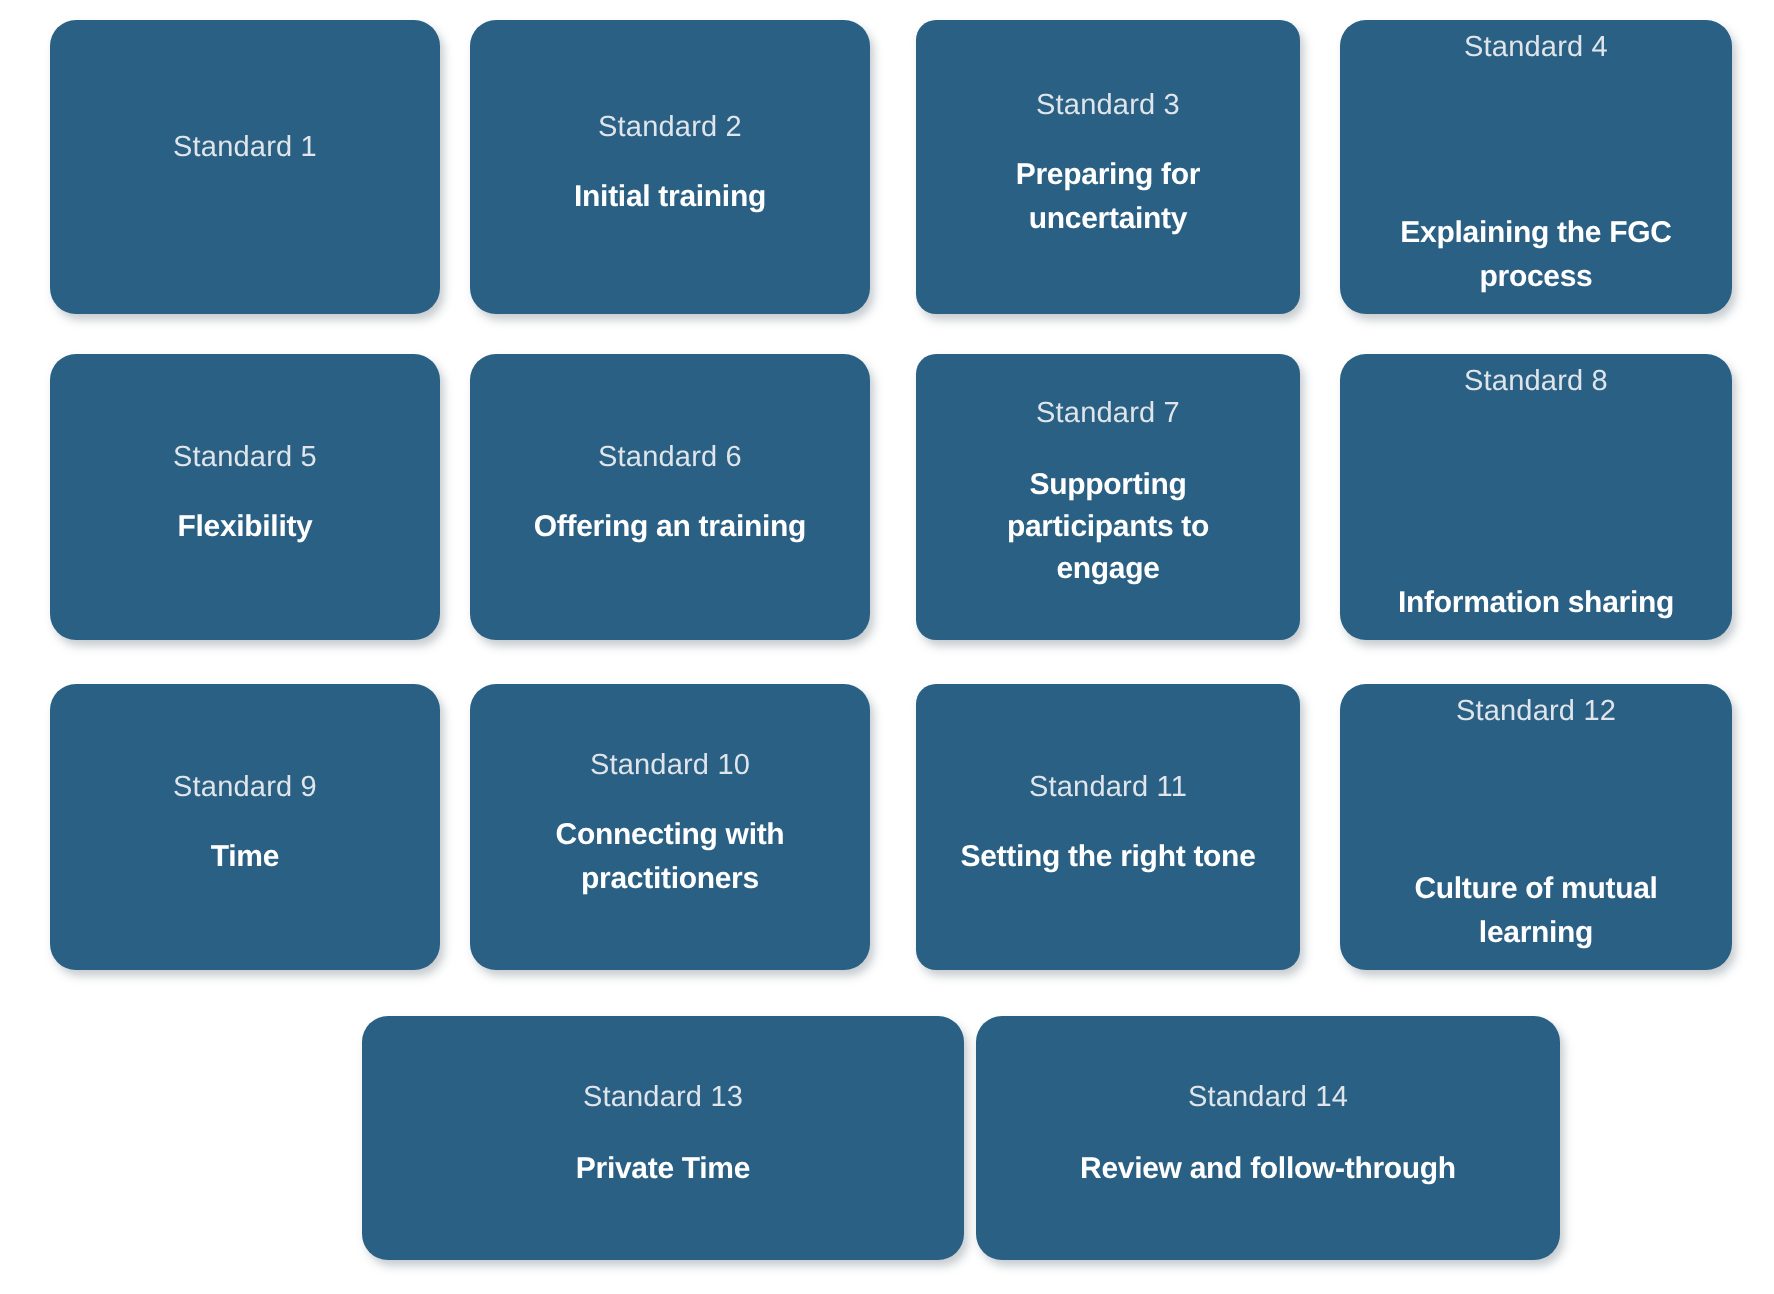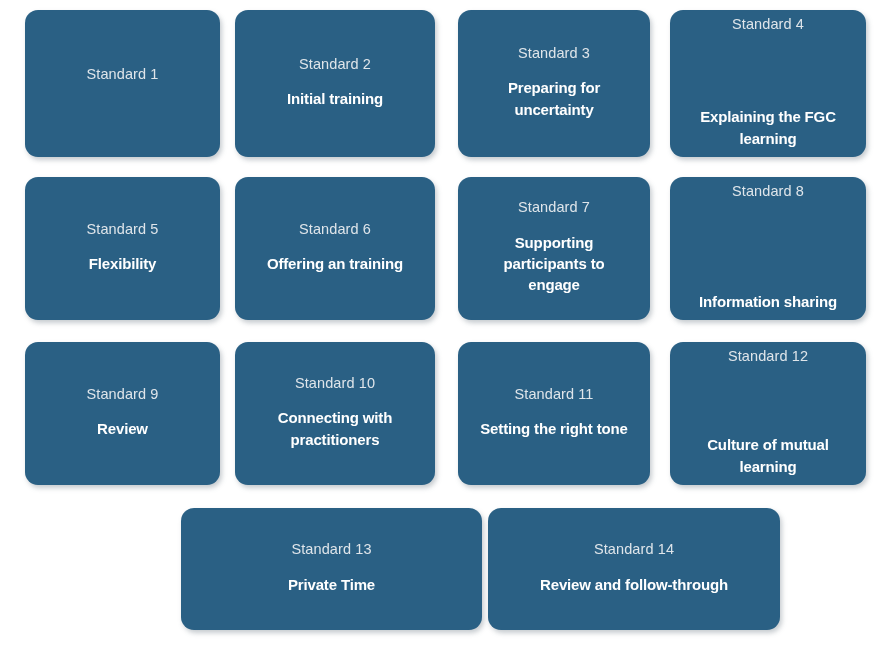--- a/index.html
+++ b/index.html
@@ -52,21 +52,21 @@
     font-size: 15px;
     font-weight: bold;
     line-height: 1.42;
     letter-spacing: -0.15px;
     max-width: 100%;
   }
 
   
   .col-1 { left: 25px;  width: 195px; }
   .col-2 { left: 235px; width: 200px; text-align: center; }
-  .col-3 { left: 458px; width: 192px; }
+  .col-3 { left: 458px; width: 192px; border-radius: 10px; }
   .col-4 { left: 670px; width: 196px; justify-content: space-between; }
 
   
   .row-1 { top: 10px;  height: 147px; }
   .row-2 { top: 177px; height: 143px; }
   .row-3 { top: 342px; height: 143px; }
   .row-4 { top: 508px; height: 122px; }
 
   
   .col-b1 { left: 133px; width: 301px; margin-left: 48px; }
@@ -90,21 +90,21 @@
     <div class="card-title">Initial training</div>
   </div>
 
   <div class="card row-1 col-3 wrap-narrow">
     <div class="card-eyebrow">Standard 3</div>
     <div class="card-title">Preparing for uncertainty</div>
   </div>
 
   <div class="card row-1 col-4 wrap-mid">
     <div class="card-eyebrow">Standard 4</div>
-    <div class="card-title">Explaining the FGC learning</div>
+    <div class="card-title">Explaining the FGC process</div>
   </div>
 
   <div class="card row-2 col-1">
     <div class="card-eyebrow">Standard 5</div>
     <div class="card-title">Flexibility</div>
   </div>
 
   <div class="card row-2 col-2 wrap-narrow">
     <div class="card-eyebrow">Standard 6</div>
     <div class="card-title">Offering an training</div>
@@ -115,21 +115,21 @@
     <div class="card-title">Supporting participants to engage</div>
   </div>
 
   <div class="card row-2 col-4 wrap-narrow">
     <div class="card-eyebrow">Standard 8</div>
     <div class="card-title">Information sharing</div>
   </div>
 
   <div class="card row-3 col-1">
     <div class="card-eyebrow">Standard 9</div>
-    <div class="card-title">Review</div>
+    <div class="card-title">Time</div>
   </div>
 
   <div class="card row-3 col-2 wrap-mid">
     <div class="card-eyebrow">Standard 10</div>
     <div class="card-title">Connecting with practitioners</div>
   </div>
 
   <div class="card row-3 col-3 wrap-mid">
     <div class="card-eyebrow">Standard 11</div>
     <div class="card-title">Setting the right tone</div>

